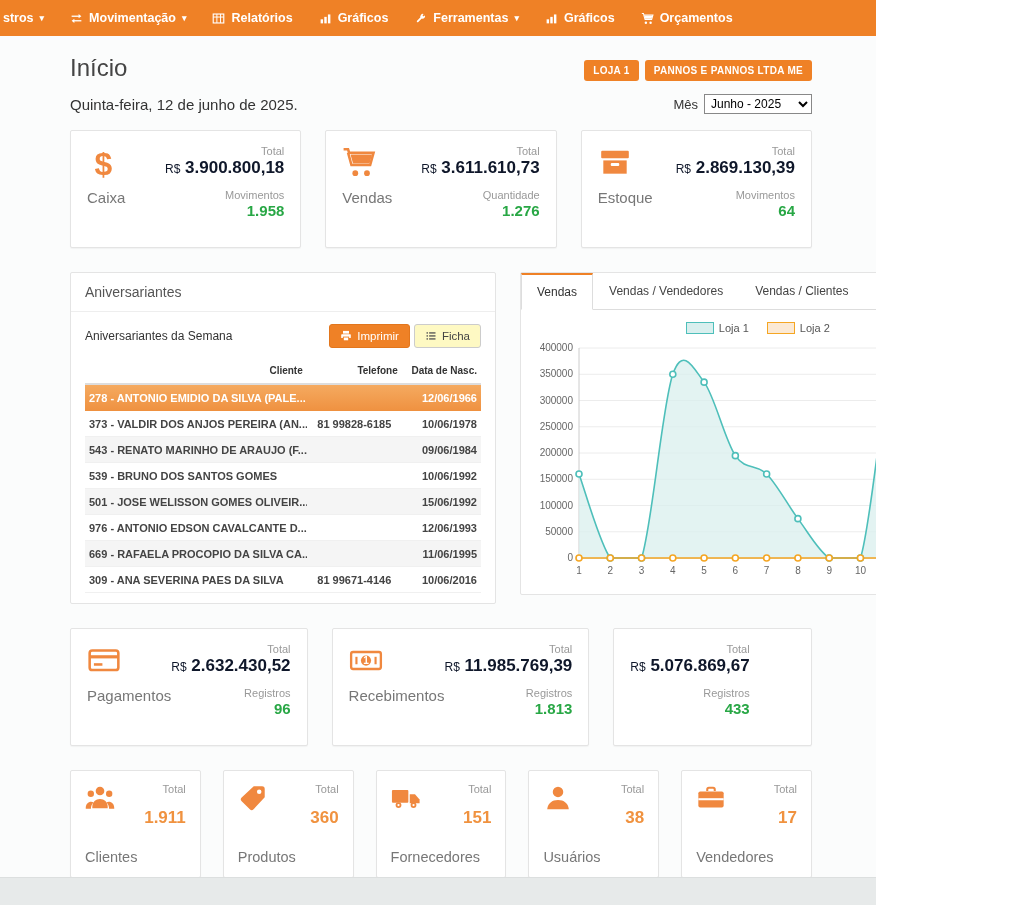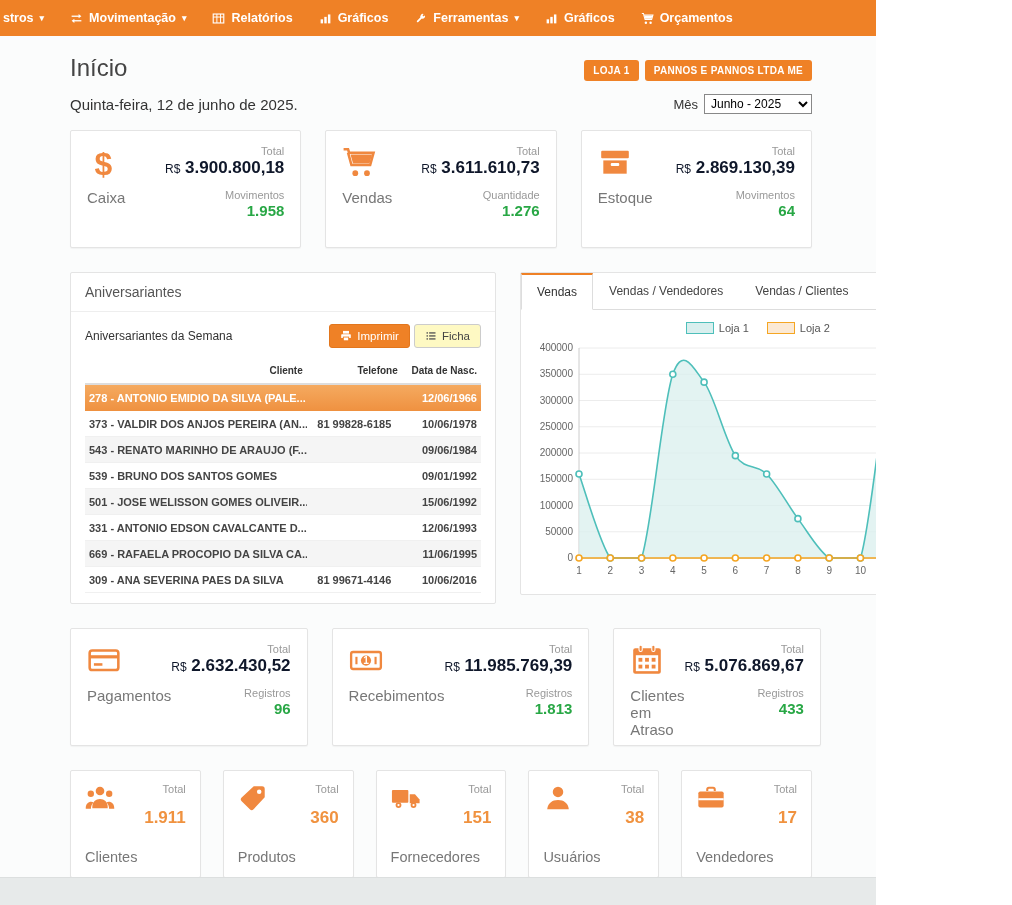--- a/index.html
+++ b/index.html
@@ -282,29 +282,29 @@
                   <td class="c-date">10/06/1978</td>
                 </tr>
                 <tr class="">
                   <td class="c-name">543 - RENATO MARINHO DE ARAUJO (F...</td>
                   <td class="c-tel"></td>
                   <td class="c-date">09/06/1984</td>
                 </tr>
                 <tr class="">
                   <td class="c-name">539 - BRUNO DOS SANTOS GOMES</td>
                   <td class="c-tel"></td>
-                  <td class="c-date">09/01/1992</td>
+                  <td class="c-date">10/06/1992</td>
                 </tr>
                 <tr class="">
                   <td class="c-name">501 - JOSE WELISSON GOMES OLIVEIR...</td>
                   <td class="c-tel"></td>
                   <td class="c-date">15/06/1992</td>
                 </tr>
                 <tr class="">
-                  <td class="c-name">331 - ANTONIO EDSON CAVALCANTE D...</td>
+                  <td class="c-name">976 - ANTONIO EDSON CAVALCANTE D...</td>
                   <td class="c-tel"></td>
                   <td class="c-date">12/06/1993</td>
                 </tr>
                 <tr class="">
                   <td class="c-name">669 - RAFAELA PROCOPIO DA SILVA CA...</td>
                   <td class="c-tel"></td>
                   <td class="c-date">11/06/1995</td>
                 </tr>
                 <tr class="">
                   <td class="c-name">309 - ANA SEVERINA PAES DA SILVA</td>
@@ -434,39 +434,20 @@
             <div class="stat-label">Recebimentos</div>
           </div>
           <div class="stat-right">
             <div class="muted">Total</div>
             <div class="stat-total"><span class="currency">R$</span> <span>11.985.769,39</span></div>
             <div class="muted">Registros</div>
             <div class="stat-count">1.813</div>
           </div>
         </div>
         <div class="card stat-card">
-          <div class="stat-left">
-            <div class="big-icon">
-              <svg viewBox="0 0 32 32">
-                <rect x="3" y="5" width="26" height="24" rx="2" fill="#f0883f"></rect>
-                <rect x="5.5" y="11.5" width="21" height="15" fill="#fff"></rect>
-                <g fill="#f0883f">
-                  <rect x="8" y="14" width="3.6" height="3.6"></rect>
-                  <rect x="14.2" y="14" width="3.6" height="3.6"></rect>
-                  <rect x="20.4" y="14" width="3.6" height="3.6"></rect>
-                  <rect x="8" y="20.4" width="3.6" height="3.6"></rect>
-                  <rect x="14.2" y="20.4" width="3.6" height="3.6"></rect>
-                  <rect x="20.4" y="20.4" width="3.6" height="3.6"></rect>
-                </g>
-                <rect x="8.5" y="2" width="3" height="6" rx="1.4" fill="#f0883f" stroke="#fff" stroke-width="1"></rect>
-                <rect x="20.5" y="2" width="3" height="6" rx="1.4" fill="#f0883f" stroke="#fff" stroke-width="1"></rect>
-              </svg>
-            </div>
-            <div class="stat-label">Clientes em Atraso</div>
-          </div>
           <div class="stat-right">
             <div class="muted">Total</div>
             <div class="stat-total"><span class="currency">R$</span> <span>5.076.869,67</span></div>
             <div class="muted">Registros</div>
             <div class="stat-count">433</div>
           </div>
         </div>
       </div>
 
     <div class="cards-5" id="cards-small">

